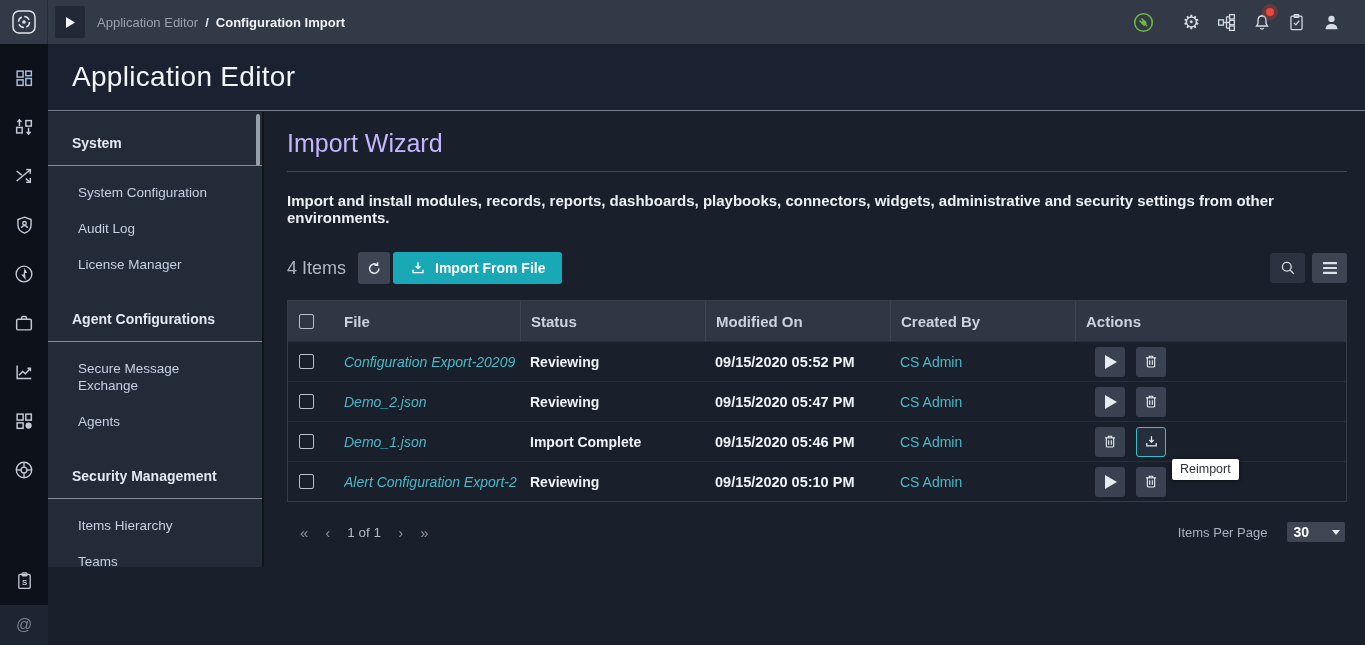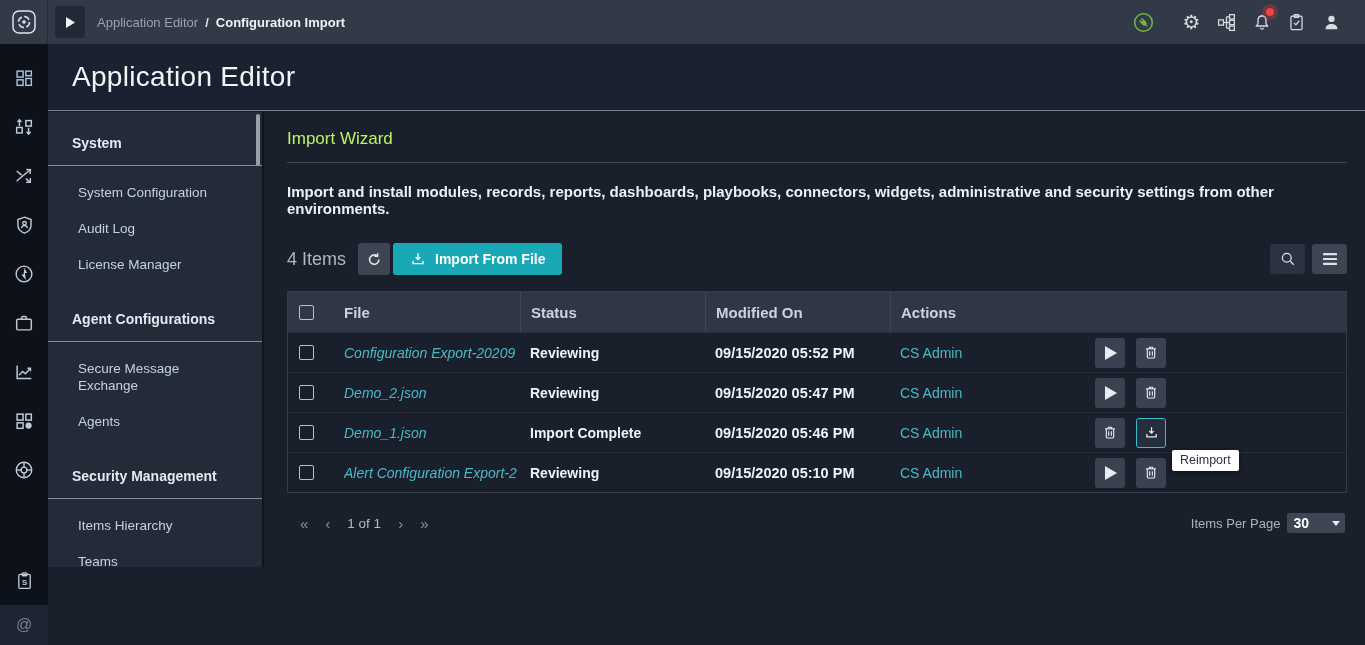--- a/index.html
+++ b/index.html
@@ -39,21 +39,21 @@
   
   .sidebar { position:absolute; left:48px; top:112px; width:216px; height:455px; background:#232a38; border-right:2px solid #10141c; z-index:4; overflow:hidden; }
   .sb-scroll-thumb { position:absolute; right:2px; top:2px; width:4px; height:52px; background:#97a0ad; border-radius:2px; }
   .sb-header { padding:23px 10px 14px 24px; font-size:14px; font-weight:bold; color:#e4e9f1; }
   .sb-divider { border-bottom:1px solid rgba(215,223,235,0.55); }
   .sb-list { padding:8px 0 6px 0; }
   .sb-item { padding:10px 0 9px 30px; font-size:13.5px; color:#c6d1e3; line-height:17px; cursor:pointer; }
 
   
   .main { position:absolute; left:266px; top:112px; width:1099px; height:533px; background:#191f2b; padding:17px 18px 0 21px; }
-  .main h2 { font-size:17px; font-weight:400; color:#bef264; }
+  .main h2 { font-size:25px; font-weight:400; color:#c4b5fd; }
   .main .hr { border-bottom:1px solid rgba(255,255,255,0.18); margin-top:13px; }
   .desc { margin-top:20px; font-size:15px; font-weight:bold; color:#eceff4; }
 
   .toolbar { margin-top:26px; display:flex; align-items:center; height:32px; }
   .items-count { font-size:18px; color:#b0b7c3; }
   .btn-refresh { width:32px; height:32px; margin-left:12px; background:#3d4452; border:none; border-radius:3px; color:#e8ebf0; display:flex; align-items:center; justify-content:center; cursor:pointer; }
   .btn-import { height:32px; margin-left:3px; background:#18a8b6; border:none; border-radius:3px; color:#fff; font-size:14px; font-weight:bold; font-family:inherit; display:flex; align-items:center; gap:9px; padding:0 17px; cursor:pointer; }
   .toolbar .spacer { flex:1; }
   .btn-sq { width:35px; height:30px; border:none; border-radius:3px; display:flex; align-items:center; justify-content:center; color:#dde1e8; cursor:pointer; }
   .btn-sq.search { background:#2c323f; margin-right:7px; }
@@ -76,21 +76,21 @@
   .cell.actions { padding-left:20px; gap:11px; position:relative; overflow:visible; }
   .act-btn { width:30px; height:30px; background:#3a4150; border:none; border-radius:3px; color:#e8ebf0; display:flex; align-items:center; justify-content:center; cursor:pointer; flex:none; }
   .act-btn.highlight { background:#262e3b; border:1px solid #35c0cc; }
   .tooltip { position:absolute; left:97px; top:37px; background:#ffffff; color:#2e323a; font-size:12.5px; padding:3px 8px 4px 8px; border-radius:2px; box-shadow:0 1px 5px rgba(0,0,0,0.55); z-index:30; white-space:nowrap; }
 
   
   .pagination { margin-top:16px; width:1060px; display:flex; align-items:center; padding:0 2px 0 13px; height:28px; }
   .pg-btn { color:#8b93a1; font-size:15px; margin-right:17px; cursor:pointer; line-height:1; }
   .pg-label { color:#b4bbc7; font-size:13.5px; margin-right:17px; }
   .pagination .spacer { flex:1; }
-  .ipp-label { color:#aab2bf; font-size:13px; margin-right:7px; }
+  .ipp-label { color:#aab2bf; font-size:13px; margin-right:20px; }
   .ipp-select { background:#3e4654; border-radius:2px; height:20px; display:flex; align-items:center; padding:0 5px 0 6px; cursor:pointer; }
   .ipp-value { color:#fff; font-size:14px; font-weight:bold; margin-right:23px; }
   .ipp-caret { width:0; height:0; border-left:4px solid transparent; border-right:4px solid transparent; border-top:5px solid #e8ebf0; }
 
   svg { display:block; }
 </style>
 </head>
 <body>
 
 <div class="screen">
@@ -316,20 +316,21 @@
     </div>
 
     <div class="table">
       <div class="trow head">
         <div class="cell cb">
             <span class="checkbox"></span>
           </div>
         <div class="cell">File</div>
         <div class="cell sep">Status</div>
         <div class="cell sep">Modified On</div>
+        <div class="cell sep">Created By</div>
         <div class="cell sep">Actions</div>
       </div>
 
       <div class="trow body">
         <div class="cell cb">
             <span class="checkbox"></span>
           </div>
         <div class="cell">
             <a class="file-link">Configuration Export-20209</a>
           </div>

